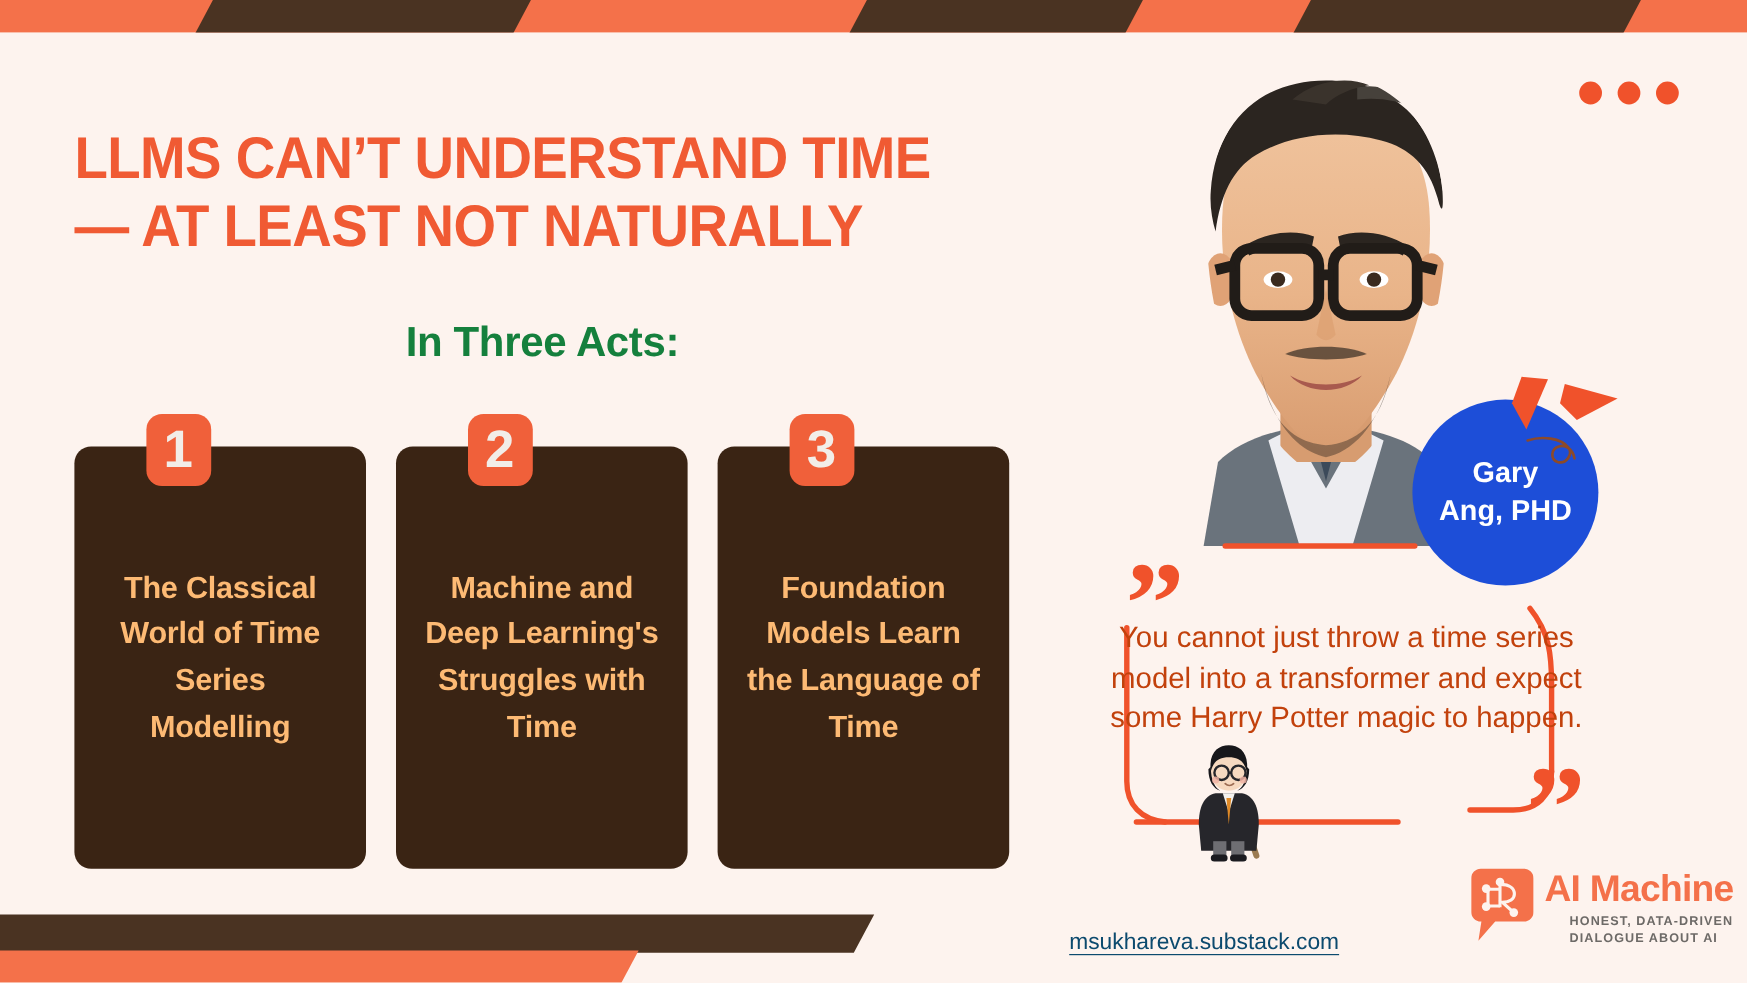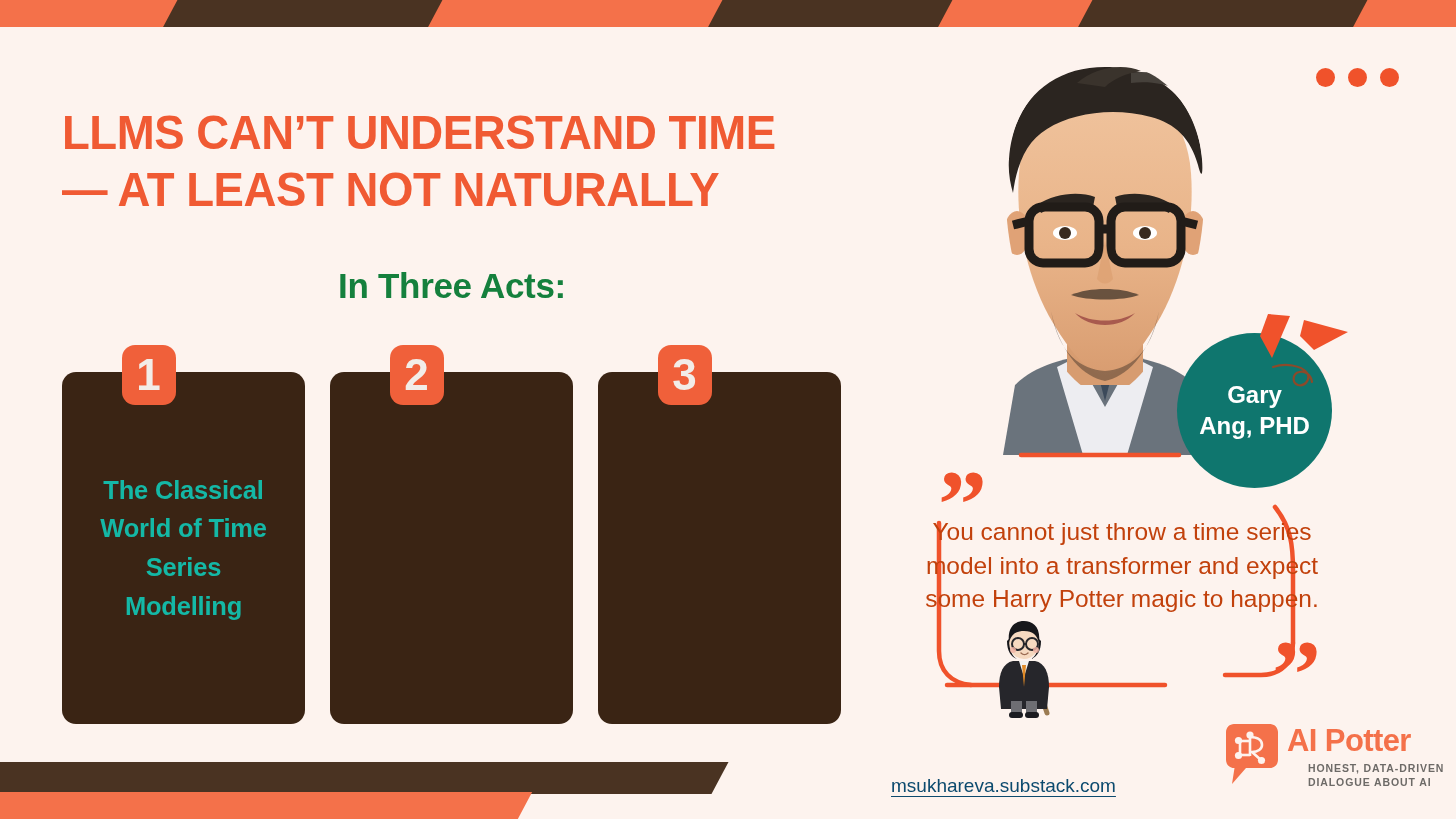--- a/index.html
+++ b/index.html
@@ -34,33 +34,33 @@
     letter-spacing:-0.5px;transform:scaleX(0.93);transform-origin:left top;}
   .title .l2{display:block;}
 
   .subtitle{position:absolute;left:62px;top:266px;width:780px;text-align:center;
     color:#15803d;font-weight:bold;font-size:35px;letter-spacing:-0.3px;}
 
   
   .cards{position:absolute;left:62px;top:372px;display:flex;gap:25px;}
   .card{position:relative;width:243px;height:352px;background:#3A2414;border-radius:14px;
         display:flex;align-items:center;justify-content:center;}
-  .card-title{color:#14b8a6;font-weight:bold;font-size:25.5px;line-height:1.52;text-align:center;
+  .card-title{color:#fdba74;font-weight:bold;font-size:25.5px;line-height:1.52;text-align:center;
         width:82%;letter-spacing:-0.2px;}
   .badge{position:absolute;top:-27px;left:50%;margin-left:-62px;width:54px;height:60px;
         background:#F0603A;border-radius:13px;color:#F2EDE8;font-weight:bold;font-size:44px;
         display:flex;align-items:center;justify-content:center;line-height:1;z-index:3;}
 
   
   .portrait{position:absolute;left:955px;top:55px;width:300px;height:400px;}
   .portrait svg{display:block;}
 
   
   .author{position:absolute;left:1177px;top:333px;width:155px;height:155px;border-radius:50%;
-      background:#0f766e;display:flex;align-items:center;justify-content:center;z-index:6;}
+      background:#1d4ed8;display:flex;align-items:center;justify-content:center;z-index:6;}
   .author-name{color:#fff;font-weight:bold;font-size:24px;line-height:1.26;text-align:center;}
   .spark{position:absolute;z-index:7;}
   .swirl{position:absolute;left:1271px;top:361px;z-index:8;}
 
   
   .quotebox{position:absolute;left:925px;top:445px;width:440px;height:265px;z-index:2;}
   .quotebox svg{position:absolute;left:0;top:0;}
   .qmark{position:absolute;color:#F0522B;font-weight:bold;z-index:4;
       font-family:"Liberation Serif", serif;}
   .qopen{left:938px;top:455px;font-size:98px;line-height:1;}
@@ -104,23 +104,25 @@
   </div>
   <div class="subtitle">In Three Acts:</div>
 
   <div class="cards">
     <div class="card">
       <div class="badge">1</div>
       <div class="card-title">The Classical World of Time Series Modelling</div>
     </div>
     <div class="card">
       <div class="badge">2</div>
+      <div class="card-title">Machine and Deep Learning's Struggles with Time</div>
     </div>
     <div class="card">
       <div class="badge">3</div>
+      <div class="card-title">Foundation Models Learn the Language of Time</div>
     </div>
   </div>
 
   <div class="portrait">
     <svg width="300" height="400" viewBox="0 0 300 400">
       <defs>
         <clipPath id="headclip">
           <path d="M150 8 C95 8 58 48 52 108 C46 168 60 232 84 276 C104 312 126 336 150 344
                    C174 336 196 312 216 276 C240 232 254 168 248 108 C242 48 205 8 150 8 Z"></path>
         </clipPath>
@@ -260,21 +262,21 @@
         <path d="M14 32 L24 32"></path>
       </g>
       <g fill="#FDF3EE">
         <circle cx="24" cy="12" r="3.6"></circle>
         <circle cx="35.5" cy="37.5" r="3.6"></circle>
         <circle cx="12.5" cy="17.5" r="3.6"></circle>
         <circle cx="12.5" cy="32.5" r="3.6"></circle>
       </g>
     </svg>
     <div class="logo-text">
-      <div class="logo-name">AI Potter</div>
+      <div class="logo-name">AI Machine</div>
       <div class="logo-tag">
         <div>HONEST, DATA-DRIVEN</div>
         <div>DIALOGUE ABOUT AI</div>
       </div>
     </div>
   </div>
 
 </div>
 
 </body></html>

